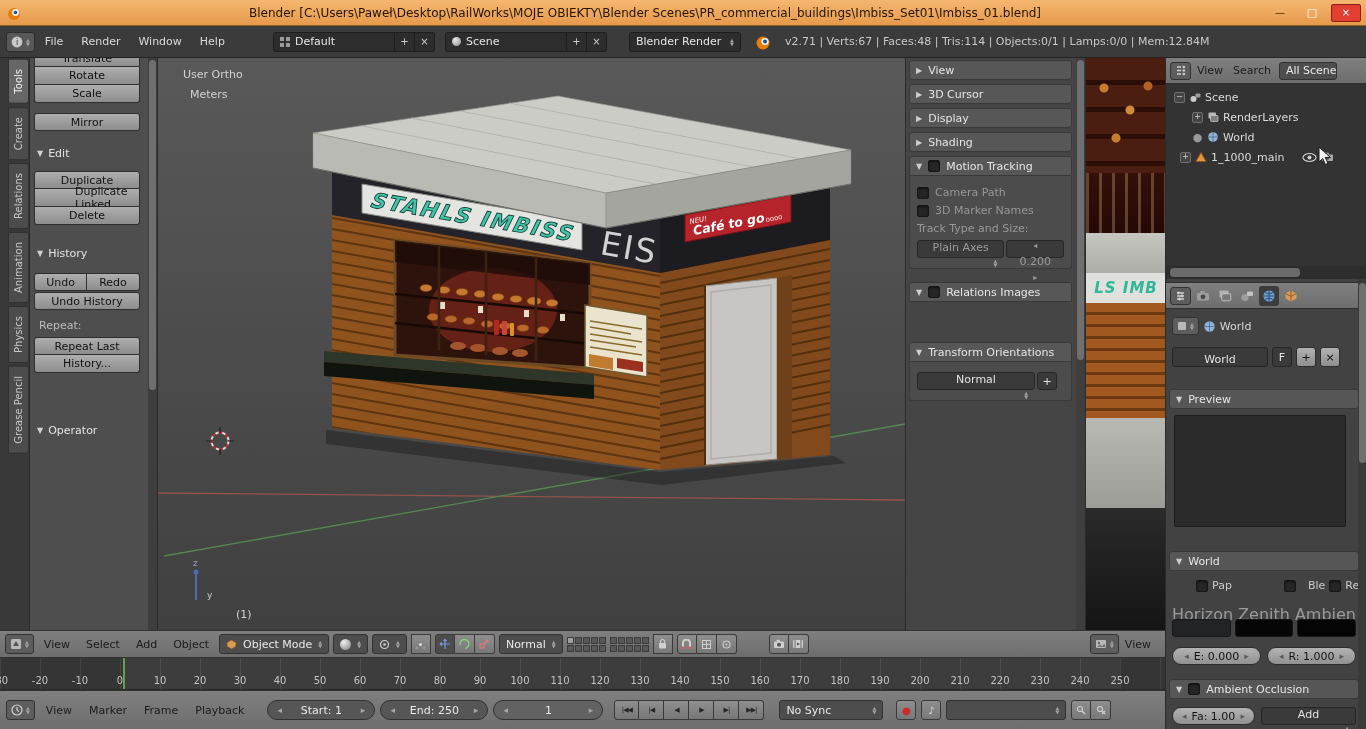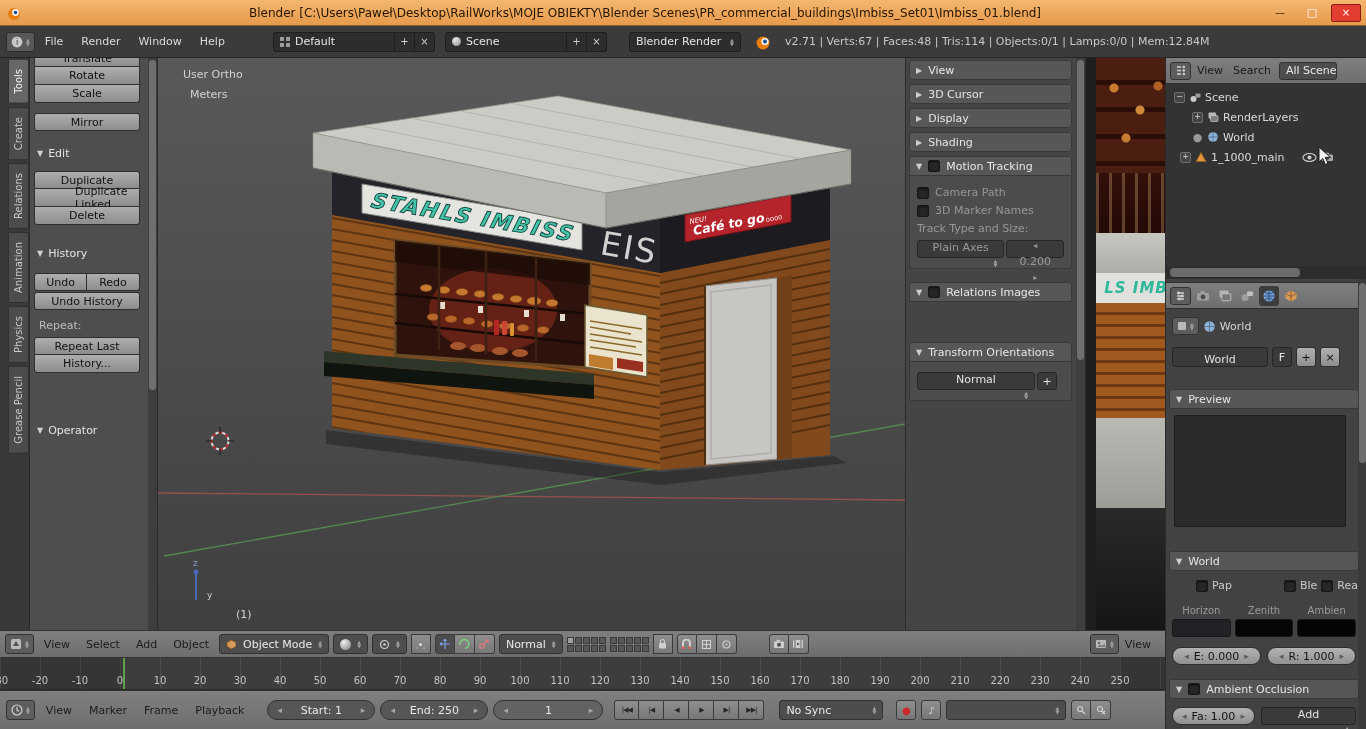--- a/index.html
+++ b/index.html
@@ -67,21 +67,21 @@
   .row { display:flex; align-items:center; gap:6px; margin:5px 0; }
   .chk { width:12px; height:12px; background:#262626; border:1px solid #171717; border-radius:2px; box-shadow:inset 0 1px 2px rgba(0,0,0,.6); flex:none; }
   .muted { color:#979797; }
   .dd2 { background:#3a3a3a; border:1px solid #262626; border-radius:3px; height:18px; display:flex; align-items:center; padding:0 6px; color:#e2e2e2; gap:5px;flex-direction:column; }
   .btn-lg { height:20px; background:linear-gradient(#b1b1b1,#8f8f8f); border:1px solid #2f2f2f; border-radius:3px; color:#101010; display:flex; align-items:center; justify-content:center; }
   .np-scroll { position:absolute; right:0; top:0; width:9px; height:572px; background:#3e3e3e; }
   .np-thumb { position:absolute; right:1px; top:2px; width:7px; height:300px; background:#6f6f6f; border-radius:4px; }
 
   
   .imagestrip { left:1085px; top:58px; width:80px; height:572px; background:#1e1e1e; border-left:1px solid #2b2b2b; overflow:hidden; }
-  .tex { position:absolute; left:10px; width:80px; }
+  .tex { position:absolute; left:0; width:80px; }
   .tex1 { top:0; height:115px; background:
       radial-gradient(circle at 18px 30px, #c87c30 0 4px, transparent 5px),
       radial-gradient(circle at 44px 52px, #d08a3a 0 4px, transparent 5px),
       radial-gradient(circle at 62px 28px, #b45f24 0 4px, transparent 5px),
       radial-gradient(circle at 30px 80px, #c87c30 0 4px, transparent 5px),
       repeating-linear-gradient(180deg, #4c1e12 0 22px, #2c0e08 22px 27px); }
   .tex2 { top:115px; height:60px; background:
       repeating-linear-gradient(90deg, rgba(228,188,130,.30) 0 3px, transparent 3px 13px),
       linear-gradient(#33100a,#240905); }
   .tex3 { top:175px; height:40px; background:linear-gradient(#c7c7c1,#adada7); }
@@ -131,21 +131,21 @@
   .prow { position:absolute; left:6px; width:184px; display:flex; align-items:center; gap:4px; }
   .pr-panel-hdr { position:absolute; left:3px; width:190px; height:20px; background:#565656; border:1px solid #393939; border-radius:3px; display:flex; align-items:center; gap:6px; padding:0 6px; color:#e6e6e6; }
   .pr-panel-hdr .tri { font-size:8px; color:#cfcfcf; }
   .preview-box { position:absolute; left:8px; width:172px; height:112px; background:#2b2b2b; border:1px solid #1d1d1d; border-radius:2px; }
   .swatch { height:18px; border:1px solid #181818; border-radius:3px; flex:1; }
   .spill { height:18px; border-radius:9px; background:linear-gradient(#b3b3b3,#919191); border:1px solid #2e2e2e; color:#141414; display:flex; align-items:center; justify-content:center; gap:5px; flex:1; }
   .spill .arr { color:#5a5a5a; font-size:9px; }
   .pr-scroll { position:absolute; right:0; top:0; width:9px; height:450px; background:#3a3a3a; }
   .pr-thumb { position:absolute; right:1px; top:4px; width:7px; height:180px; background:#6f6f6f; border-radius:4px; }
   .cbx-label { color:#cacaca; }
-  .small-label { color:#999; font-size:10px; flex:1; text-align:center; }
+  .small-label { color:#999; font-size:16px; flex:1; text-align:center; }
 </style>
 </head>
 <body>
 
 <div id="root">
 
   <div class="abs titlebar">
     <span class="tb-logo">
       <svg width="16" height="16">
           <circle cx="8" cy="9" r="6" fill="#e87d0d"></circle>
@@ -936,21 +936,21 @@
       <div class="pr-panel-hdr" style="top:272px;">
         <span class="tri">▼</span>
         <span>World</span>
       </div>
 
       <div class="prow" style="top:300px;justify-content:space-between;">
         <span style="display:flex;gap:4px;align-items:center;margin-left:24px;">
             <span class="chk"></span>
             <span class="cbx-label">Pap</span>
           </span>
-        <span style="display:flex;gap:4px;align-items:center;padding-left:48px;">
+        <span style="display:flex;gap:12px;align-items:center;padding-left:48px;">
             <span class="chk"></span>
             <span class="cbx-label">Ble</span>
           </span>
         <span style="display:flex;gap:4px;align-items:center;">
             <span class="chk"></span>
             <span class="cbx-label">Rea</span>
           </span>
       </div>
 
       <div class="prow" style="top:326px;">

